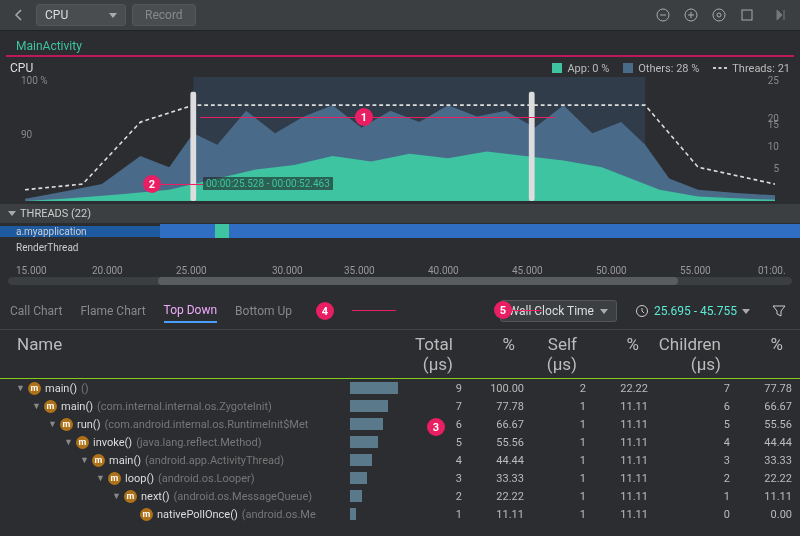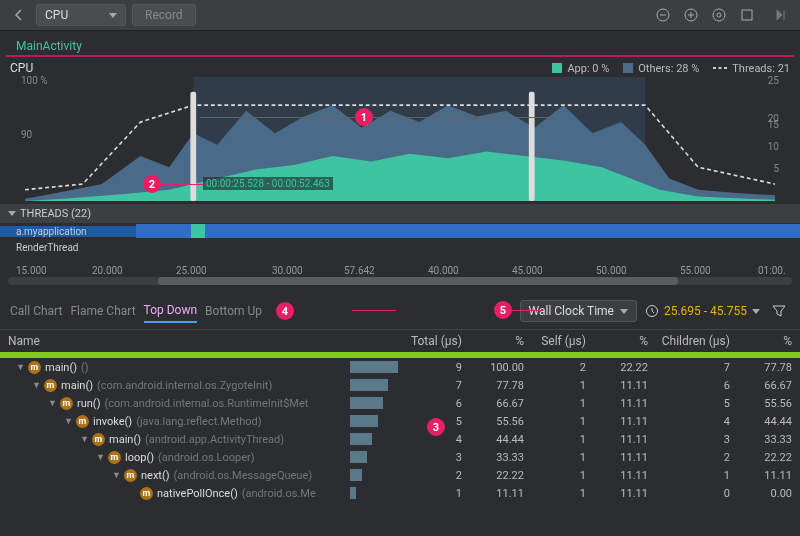--- a/index.html
+++ b/index.html
@@ -18,34 +18,34 @@
 .sq{width:10px;height:10px}
 .chart-area{position:relative;height:124px;margin:2px 25px 0}
 .y-axis-l{position:absolute;left:-4px;top:0;font-size:10px;color:#888}
 .y-axis-r{position:absolute;right:-4px;font-size:10px;color:#888}
 svg.cpu-svg{width:100%;height:100%}
 .marker{position:absolute;width:18px;height:18px;border-radius:50%;background:#e91e63;color:#fff;font-size:11px;font-weight:bold;display:flex;align-items:center;justify-content:center;z-index:10}
 .marker-line{position:absolute;height:1px;background:#e91e63;z-index:9}
 .sel-time{position:absolute;font-size:10px;color:#3ec4a0;background:rgba(32,32,32,.6);padding:1px 3px}
 .threads-header{background:#3c3f41;padding:3px 8px;font-size:11px;color:#ccc;display:flex;align-items:center;gap:4px;margin-top:3px}
 .thread-row{display:flex;align-items:center;font-size:10px;height:16px}
-.thread-name{width:136px;padding-left:16px;color:#ccc}
+.thread-name{width:160px;padding-left:16px;color:#ccc}
 .thread-bar{flex:1;height:14px;position:relative;background:#2b2d30}
 .thread-row.sel .thread-name{background:#1e5aa0}
 .thread-row.sel .thread-bar{background:#2f6ec2}
 .time-ruler{display:flex;padding:4px 8px;color:#999;font-size:10px;position:relative}
 .time-ruler span{position:absolute}
 .scroll-track{height:8px;background:#3c3f41;margin:0 8px;border-radius:4px;position:relative}
 .scroll-thumb{position:absolute;height:8px;background:#5a5d5f;border-radius:4px}
-.tabs-row{display:flex;align-items:center;padding:6px 10px;gap:8px;border-bottom:1px solid #444;margin-top:8px;position:relative}
+.tabs-row{display:flex;align-items:center;padding:6px 10px;gap:18px;border-bottom:1px solid #444;margin-top:8px;position:relative}
 .tab{color:#888;padding:4px 0;font-size:12px}
 .tab.active{color:#f0abfc;border-bottom:2px solid #4a9eff}
 .clock-sel{display:flex;align-items:center;gap:6px;background:#3c3f41;border:1px solid #555;border-radius:3px;padding:3px 8px;color:#ddd;margin-left:auto}
-.range-disp{display:flex;align-items:center;gap:5px;color:#eab308}
-.table-header{display:flex;padding:4px 8px;border-bottom:6px solid #84cc16;font-size:12px;color:#bbb}
+.range-disp{display:flex;align-items:center;gap:5px;color:#5eead4}
+.table-header{display:flex;padding:4px 17px;border-bottom:1px solid #84cc16;font-size:17px;color:#bbb}
 .col-name{flex:1;min-width:0}
 .col{width:62px;text-align:right}
 .col-bar{width:50px}
 .tree-body{font-size:11px}
 .tree-row{display:flex;align-items:center;padding:1px 8px;height:18px;position:relative}
 .tree-label{flex:1;display:flex;align-items:center;gap:4px;min-width:0;white-space:nowrap;overflow:hidden}
 .expander{width:8px;display:inline-block;color:#888;font-size:9px}
 .m-badge{width:13px;height:13px;border-radius:50%;background:#b07219;color:#fff;font-size:9px;display:flex;align-items:center;justify-content:center;font-weight:bold}
 .fn{color:#ddd}
 .pkg{color:#777}
@@ -152,21 +152,21 @@
 <div class="thread-row">
   <div class="thread-name">RenderThread</div>
   <div class="thread-bar"></div>
 </div>
 
 <div class="time-ruler" style="height:16px;margin-top:6px">
   <span style="left:16px">15.000</span>
     <span style="left:92px">20.000</span>
   <span style="left:176px">25.000</span>
     <span style="left:272px">30.000</span>
-  <span style="left:344px">57.642</span>
+  <span style="left:344px">35.000</span>
     <span style="left:428px">40.000</span>
   <span style="left:512px">45.000</span>
     <span style="left:596px">50.000</span>
   <span style="left:680px">55.000</span>
     <span style="left:758px">01:00.</span>
 </div>
 <div class="scroll-track">
   <div class="scroll-thumb" style="left:150px;width:520px"></div>
 </div>
 
@@ -225,21 +225,21 @@
       <div class="col">2</div>
       <div class="col">22.22</div>
       <div class="col" style="width: 82px;">7</div>
       <div class="col">77.78</div>
     </div>
     <div class="tree-row">
       <div class="tree-label" style="padding-left: 24px;">
         <span class="expander">▼</span>
         <span class="m-badge">m</span>
         <span class="fn">main()</span>
-        <span class="pkg"> (com.android.internal.os.ZygoteInit)</span>
+        <span class="pkg"> (com.internal.internal.os.ZygoteInit)</span>
       </div>
       <div class="col-bar">
         <div class="bar-mini" style="width: 38px;"></div>
       </div>
       <div class="col">7</div>
       <div class="col">77.78</div>
       <div class="col">1</div>
       <div class="col">11.11</div>
       <div class="col" style="width: 82px;">6</div>
       <div class="col">66.67</div>

